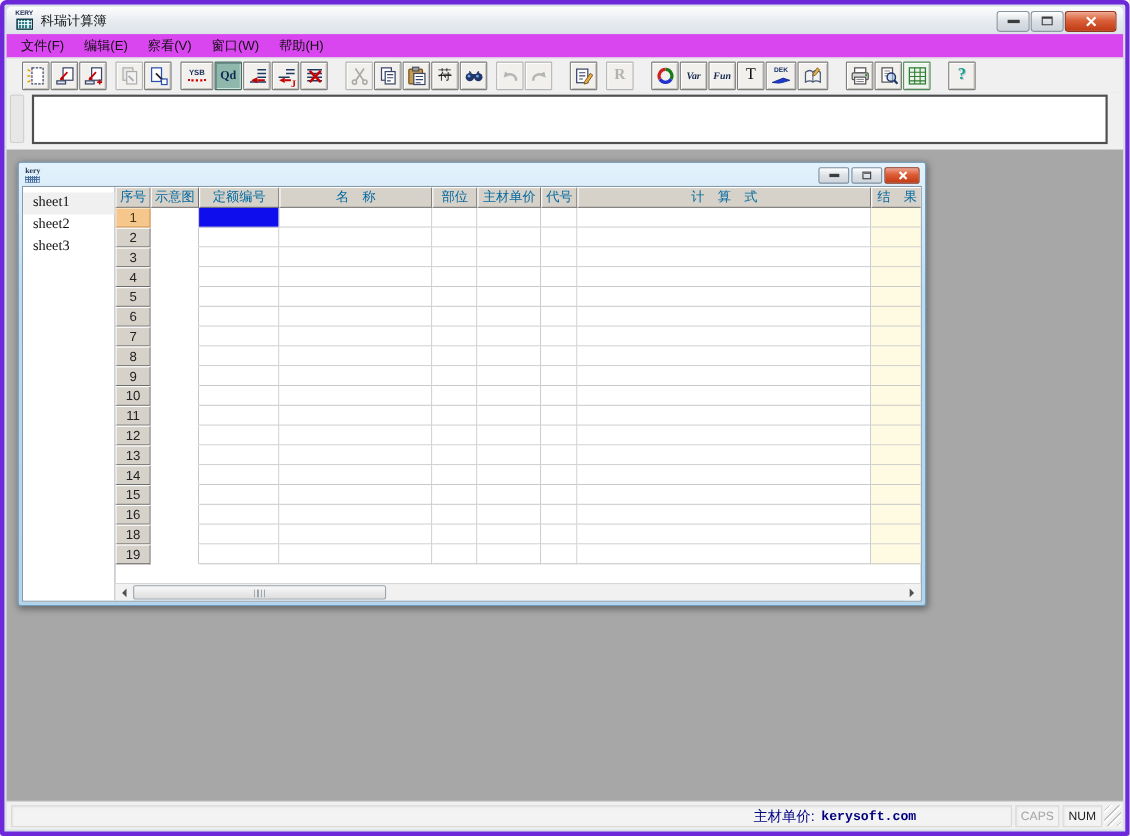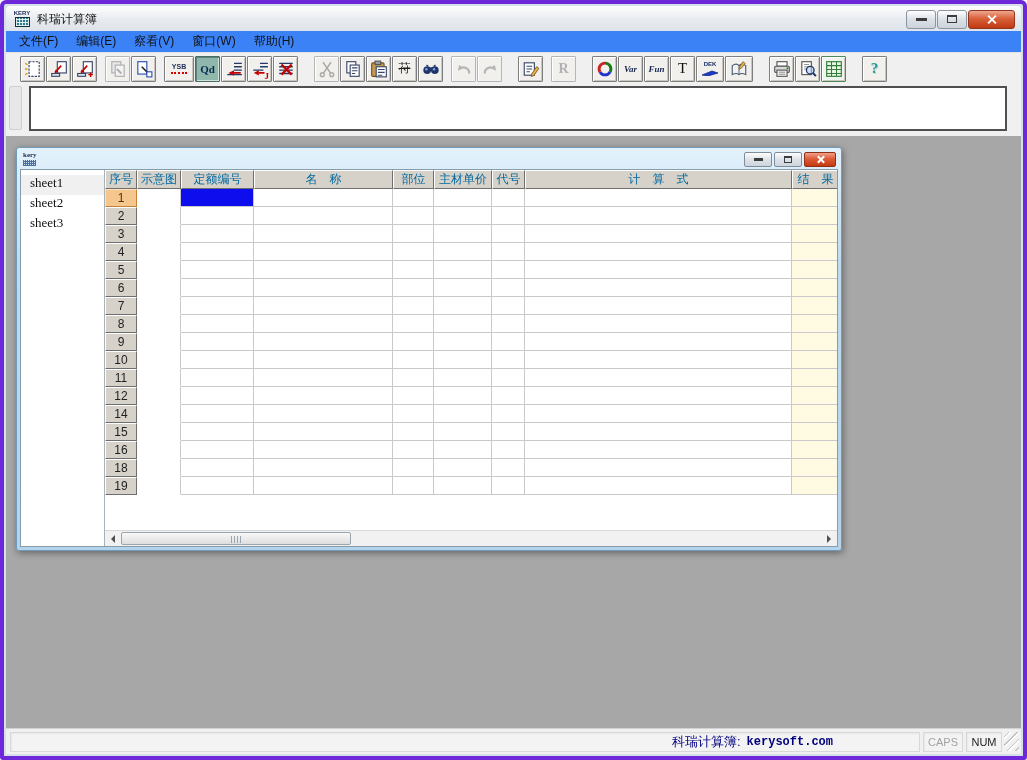--- a/index.html
+++ b/index.html
@@ -22,21 +22,21 @@
   .cbtn{width:30px;height:19px;border:1px solid #8b95a0;border-radius:3px;margin-left:1px;
     background:linear-gradient(#fefefe,#dbe0e6 50%,#ccd3da);display:flex;align-items:center;justify-content:center;}
   .cbtn.close{width:47px;background:linear-gradient(#efa78e,#d9603a 45%,#c03a13);border-color:#93341c;}
   .g-min{width:11px;height:3px;background:#3c3c3c;}
   .g-max{width:10px;height:8px;border:1px solid #3c3c3c;border-top-width:2px;background:transparent;}
   .g-x{position:relative;width:11px;height:11px;}
   .g-x::before,.g-x::after{content:"";position:absolute;left:5px;top:0;width:2px;height:11px;background:#fff;}
   .g-x::before{transform:rotate(45deg);} .g-x::after{transform:rotate(-45deg);}
 
   
-  .menubar{height:22px;flex:0 0 22px;background:#3b82f6;border-bottom:1px solid #e3e3e3;
+  .menubar{height:22px;flex:0 0 22px;background:#d946ef;border-bottom:1px solid #e3e3e3;
     display:flex;align-items:center;padding-left:4px;}
   .menu-item{font-size:12px;color:#111;padding:3px 9px;}
 
   
   .toolbar{height:31px;flex:0 0 31px;background:#f0f0f0;display:flex;align-items:center;padding-left:14px;}
   .tsp{width:7px;flex:0 0 7px;} .tsp2{width:15px;flex:0 0 15px;}
   .tbtn{position:relative;width:25px;height:26px;flex:0 0 25px;margin-right:1px;padding:0;
     display:flex;flex-direction:column;align-items:center;justify-content:center;
     background:#f2f0ed;border:1px solid #7e7e7e;border-radius:1px;
     box-shadow:inset 1px 1px 0 #fff,inset -1px -1px 0 #c9c6c0;}
@@ -556,20 +556,31 @@
                     <td class="c1"></td>
                     <td class="c2"></td>
                     <td class="c3"></td>
                     <td class="c4"></td>
                     <td class="c5"></td>
                     <td class="c6"></td>
                     <td class="c7"></td>
                     <td class="c8"></td>
                   </tr>
 
+                  <tr>
+                    <th>13</th>
+                    <td class="c1"></td>
+                    <td class="c2"></td>
+                    <td class="c3"></td>
+                    <td class="c4"></td>
+                    <td class="c5"></td>
+                    <td class="c6"></td>
+                    <td class="c7"></td>
+                    <td class="c8"></td>
+                  </tr>
 
                   <tr>
                     <th>14</th>
                     <td class="c1"></td>
                     <td class="c2"></td>
                     <td class="c3"></td>
                     <td class="c4"></td>
                     <td class="c5"></td>
                     <td class="c6"></td>
                     <td class="c7"></td>
@@ -639,21 +650,21 @@
                 <span class="arr-r"></span>
               </span>
           </div>
         </div>
       </div>
     </div>
   </div>
 
   <div class="status">
     <div class="spanel p-main">
-      <span class="brand">科瑞计算簿:</span>
+      <span class="brand">主材单价:</span>
       <span class="brand-url">kerysoft.com</span>
     </div>
     <div class="spanel p-caps">CAPS</div>
     <div class="spanel p-num">NUM</div>
     <div class="grip"></div>
   </div>
 
 </div>
 
 </body></html>

